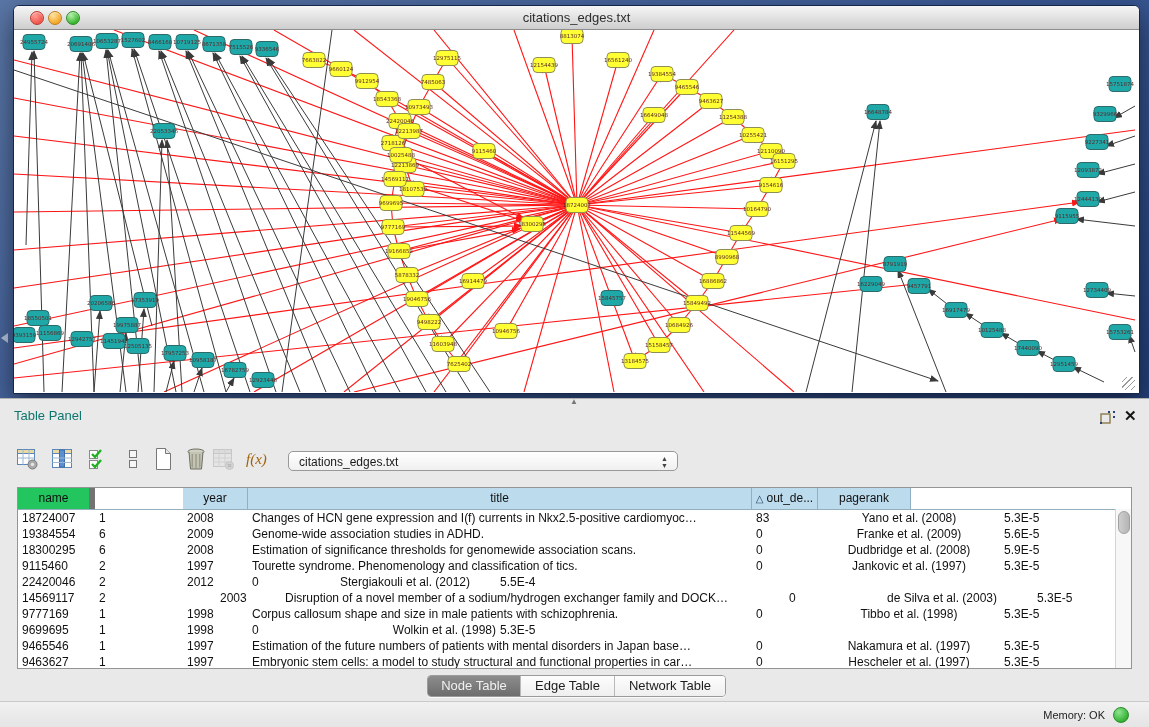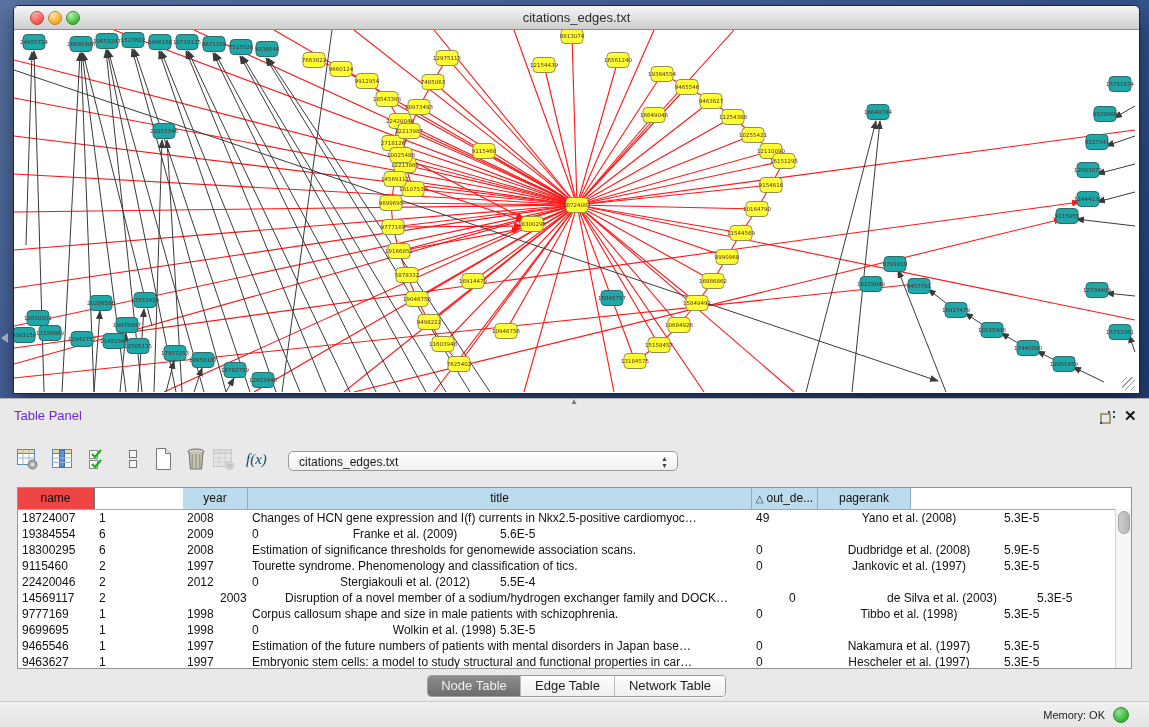--- a/index.html
+++ b/index.html
@@ -15,32 +15,32 @@
   .tl.yel{left:34px;background:radial-gradient(circle at 35% 30%,#ffe2a0,#f5a623 70%);border:1px solid #c07d1d;}
   .tl.grn{left:52px;background:radial-gradient(circle at 35% 30%,#b4efa9,#38b62e 70%);border:1px solid #2b8c24;}
   .title-text{position:absolute;left:0;right:0;top:4px;text-align:center;font-size:13px;color:#2d2d2d;}
   .net-canvas{position:relative;width:1123px;height:362px;background:#ffffff;overflow:hidden;}
   .net-canvas svg{position:absolute;left:0;top:0;}
   .resize-grip{position:absolute;right:2px;bottom:2px;width:13px;height:13px;background:repeating-linear-gradient(135deg,transparent 0 3px,#9a9a9a 3px 4px);}
 
   
   .bottom-panel{position:absolute;left:0;top:398px;width:1149px;height:329px;background:#e9e9e9;border-top:1px solid #b2b2b2;}
   .divider-grip{position:absolute;left:570px;top:-1px;font-size:8px;color:#777;line-height:8px;}
-  .panel-title{position:absolute;left:14px;top:9px;font-size:13px;color:#6d28d9;}
+  .panel-title{position:absolute;left:14px;top:9px;font-size:13px;color:#0f766e;}
   .float-btn{position:absolute;left:1100px;top:11px;width:16px;height:15px;}
   .close-btn{position:absolute;left:1124px;top:8px;font-size:15px;font-weight:bold;color:#141414;cursor:default;}
   .toolbar-btn{position:absolute;top:47px;width:24px;height:26px;}
   .net-select{position:absolute;left:288px;top:52px;width:390px;height:20px;background:linear-gradient(#ffffff,#f0f0f0);border:1px solid #999;border-radius:5px;font-size:12px;color:#1a1a1a;line-height:20px;padding-left:10px;box-sizing:border-box;}
   .net-select .stepper{position:absolute;right:9px;top:3px;font-size:7px;line-height:7px;color:#444;text-align:center;}
 
   
   .table-wrap{position:absolute;left:17px;top:88px;width:1115px;height:182px;background:#fff;border:1px solid #949494;box-sizing:border-box;overflow:hidden;}
   .thead{display:flex;height:21px;background:#fff;border-bottom:1px solid #93aebc;}
   .th{box-sizing:border-box;background:#bcdcee;border-right:1px solid #8fb0c4;font-size:12px;color:#111;text-align:center;line-height:20px;overflow:hidden;white-space:nowrap;}
-  .th.gray{background:#ef4444;border-right:2px solid #737373;}
+  .th.gray{background:#22c55e;border-right:6px solid #737373;}
   .sort-ind{font-size:10px;color:#1a3a5a;margin-right:3px;}
   .tr{display:flex;height:16px;background:#fff;}
   .td{box-sizing:border-box;font-size:12px;color:#111;line-height:16px;padding-left:4px;overflow:hidden;white-space:nowrap;}
   .td.center{text-align:center;padding-left:0;}
   .vscroll{position:absolute;right:0;top:21px;bottom:0;width:15px;background:#f7f7f7;border-left:1px solid #d4d4d4;}
   .vthumb{position:absolute;left:2px;top:2px;width:10px;height:21px;background:linear-gradient(90deg,#cfcfcf,#b4b4b4);border:1px solid #a0a0a0;border-radius:6px;}
 
   
   .tabs{position:absolute;left:427px;top:276px;height:20px;display:flex;border:1px solid #9b9b9b;border-radius:4px;overflow:hidden;background:#fcfcfc;box-shadow:0 1px 0 rgba(255,255,255,.7);}
   .tab{font-size:13px;line-height:20px;text-align:center;color:#1c1c1c;background:linear-gradient(#fdfdfd,#efefef);border-left:1px solid #b9b9b9;}
@@ -651,21 +651,21 @@
     </div>
     <div class="toolbar-btn" style="left:212px">
       <svg width="24" height="26" viewBox="0 0 24 26" opacity="0.55">
         <rect x="1.5" y="3.5" width="18" height="17" fill="#e2e2e2" stroke="#adadad"></rect>
         <rect x="1.5" y="3.5" width="18" height="4" fill="#d2d2d2" stroke="#adadad"></rect>
         <path d="M7,3.5 V20.5 M13,3.5 V20.5 M1.5,12 H19.5 M1.5,16 H19.5" stroke="#bdbdbd" fill="none"></path>
         <circle cx="17.5" cy="19.5" r="4" fill="#c4c4c4" stroke="#a8a8a8"></circle>
         <path d="M15.8,17.8 l3.4,3.4 M19.2,17.8 l-3.4,3.4" stroke="#8e8e8e" stroke-width="1.2"></path>
       </svg>
     </div>
-    <div class="toolbar-btn" style="left:246px;font-family:'Liberation Serif',serif;font-style:italic;font-size:15px;color:#0c4a6e;line-height:26px;"><span>f(x)</span></div>
+    <div class="toolbar-btn" style="left:246px;font-family:'Liberation Serif',serif;font-style:italic;font-size:15px;color:#a16207;line-height:26px;"><span>f(x)</span></div>
 
     <div class="net-select">
       <span>citations_edges.txt</span>
       <span class="stepper">▲<br>▼</span>
     </div>
 
     <div class="table-wrap">
       <div class="thead" id="table-header">
           <div class="th gray" style="width: 77px;">name</div>
           <div class="th" style="width: 88px; margin-top: 25px;">in_degree</div>
@@ -673,28 +673,29 @@
           <div class="th" style="width: 504px;">title</div>
           <div class="th" style="width: 66px;"><span class="sort-ind">△</span>out_de...</div>
           <div class="th" style="width: 93px;">pagerank</div>
         </div>
       <div id="table-body">
           <div class="tr">
             <div class="td" style="width: 77px;">18724007</div>
             <div class="td" style="width: 88px;">1</div>
             <div class="td" style="width: 65px;">2008</div>
             <div class="td" style="width: 504px;">Changes of HCN gene expression and I(f) currents in Nkx2.5-positive cardiomyoc…</div>
-            <div class="td" style="width: 66px;">49</div>
+            <div class="td" style="width: 66px;">83</div>
             <div class="td center" style="width: 182px;">Yano et al. (2008)</div>
             <div class="td" style="width: 93px;">5.3E-5</div>
           </div>
           <div class="tr">
             <div class="td" style="width: 77px;">19384554</div>
             <div class="td" style="width: 88px;">6</div>
             <div class="td" style="width: 65px;">2009</div>
+            <div class="td" style="width: 504px;">Genome-wide association studies in ADHD.</div>
             <div class="td" style="width: 66px;">0</div>
             <div class="td center" style="width: 182px;">Franke et al. (2009)</div>
             <div class="td" style="width: 93px;">5.6E-5</div>
           </div>
           <div class="tr">
             <div class="td" style="width: 77px;">18300295</div>
             <div class="td" style="width: 88px;">6</div>
             <div class="td" style="width: 65px;">2008</div>
             <div class="td" style="width: 504px;">Estimation of significance thresholds for genomewide association scans.</div>
             <div class="td" style="width: 66px;">0</div>

